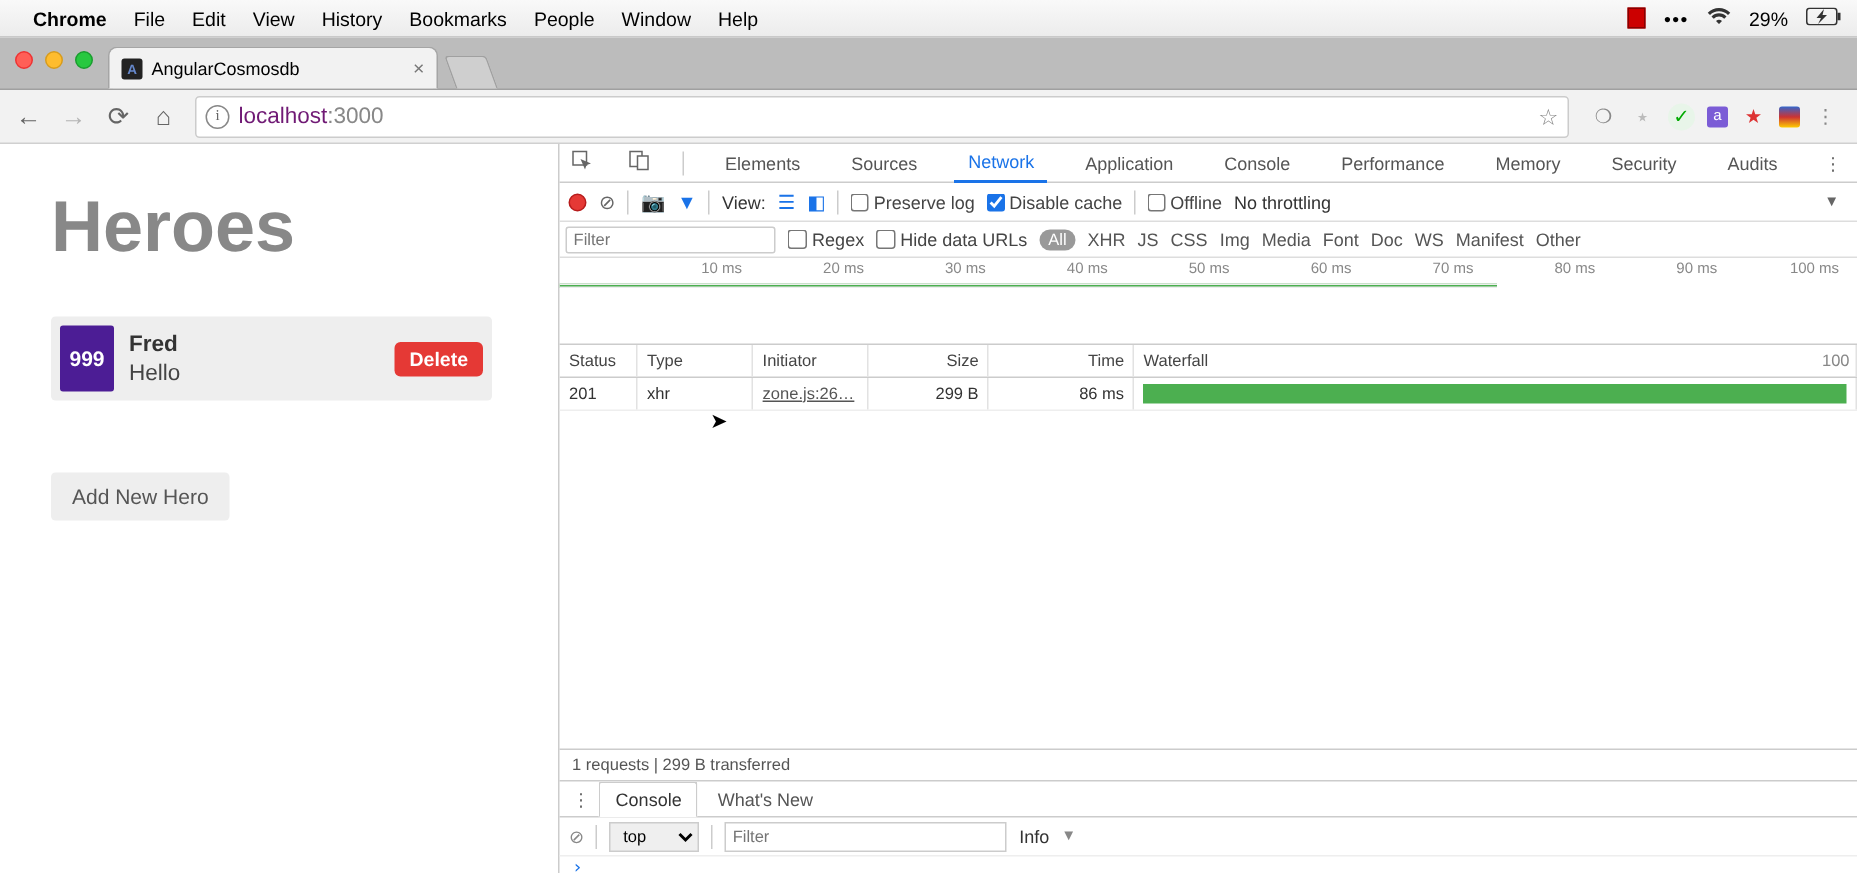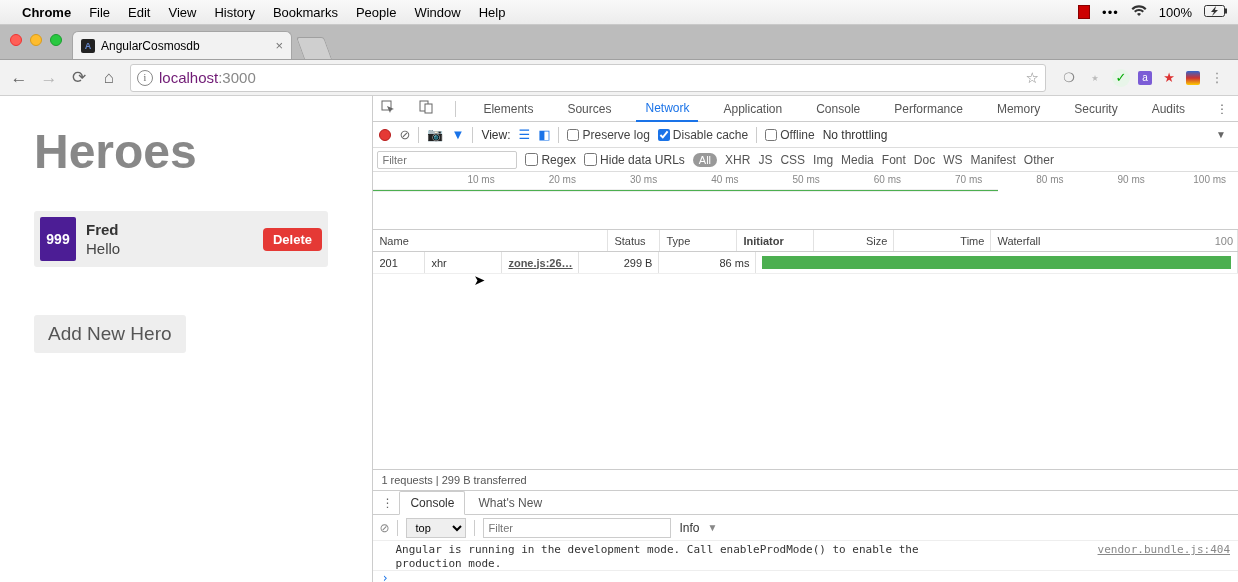--- a/index.html
+++ b/index.html
@@ -137,21 +137,21 @@
   .card .txt .name { font-weight: 600; color:#333; }
   .card .del {
     margin-left: auto;
     background: #e53935; color: #fff; border: none;
     padding: 4px 10px; border-radius: 4px; font-size: 13px;
     font-weight: 600; cursor: pointer;
   }
   .addbtn {
     margin-top: 48px;
     background: #eee; border: none; color: #555;
-    padding: 8px 14px; border-radius: 3px; font-size: 19px;
+    padding: 8px 14px; border-radius: 3px; font-size: 14px;
     cursor: pointer;
   }
 
   
   .devtools {
     flex: 1;
     border-left: 1px solid #ccc;
     display: flex;
     flex-direction: column;
     font-size: 12px;
@@ -210,21 +210,21 @@
 
   .tablewrap { flex: 1; display: flex; flex-direction: column; overflow: hidden; }
   .thead, .trow {
     display: flex; align-items: center; height: 22px; font-size: 11px;
   }
   .thead { border-bottom: 1px solid #ccc; color: #444; }
   .thead > div, .trow > div { border-right: 1px solid #e2e2e2; padding: 0 6px; height: 100%; display: flex; align-items: center; overflow:hidden; white-space:nowrap; text-overflow:ellipsis;}
   .col-name { width: 235px; }
   .col-status { width: 52px; }
   .col-type { width: 77px; }
-  .col-init { width: 77px; font-weight: bold; }
+  .col-init { width: 77px; }
   .col-size { width: 80px; justify-content:flex-end;}
   .col-time { width: 97px; justify-content:flex-end;}
   .col-wf { flex: 1; position:relative;}
   .thead .col-wf .max { position:absolute; right:4px; color:#888;}
   .trow { border-bottom: 1px solid #eee; }
   .trow .col-name { gap: 5px; }
   .trow .col-name .fav { width:12px; height:12px; border:1px solid #ccc; background:#fafafa;}
   .trow .col-init a { color: #555; text-decoration: underline; }
   .trow .col-wf .wbar { position:absolute; left:6px; right:6px; top:4px; bottom:4px; background:#4caf50;}
   .tablebody { height: 154px; position:relative;}
@@ -268,21 +268,21 @@
   <span class="mitem">Window</span>
   <span class="mitem">Help</span>
   <div class="right">
     <span class="red"></span>
     <span class="dots">•••</span>
     <span class="wifi">
       <svg width="16" height="12" viewBox="0 0 16 12">
           <path d="M8 11 L6 9 A3 3 0 0 1 10 9 Z M3 6 A7 7 0 0 1 13 6 L11.5 7.5 A5 5 0 0 0 4.5 7.5 Z M0.5 3.5 A10.5 10.5 0 0 1 15.5 3.5 L14 5 A8.5 8.5 0 0 0 2 5 Z" fill="#333"></path>
         </svg>
     </span>
-    <span>100%</span>
+    <span>29%</span>
     <span class="batt">
       <svg width="24" height="12" viewBox="0 0 24 12">
           <rect x="0.5" y="0.5" width="20" height="11" rx="2" fill="none" stroke="#333"></rect>
           <rect x="21" y="3.5" width="2" height="5" fill="#333"></rect>
           <path d="M12 1 L7 7 H10 L8 11 L14 5 H11 Z" fill="#333"></path>
         </svg>
     </span>
   </div>
 </div>
 
@@ -425,21 +425,20 @@
         <span>70 ms</span>
         <span>80 ms</span>
         <span>90 ms</span>
         <span>100 ms</span>
       </div>
       <div class="bar1"></div>
     </div>
 
     <div class="tablewrap">
       <div class="thead">
-        <div class="col-name">Name</div>
         <div class="col-status">Status</div>
         <div class="col-type">Type</div>
         <div class="col-init">Initiator</div>
         <div class="col-size">Size</div>
         <div class="col-time">Time</div>
         <div class="col-wf">
             <span>Waterfall</span>
             <span class="max">100</span>
           </div>
       </div>
@@ -471,20 +470,15 @@
     <div class="console-tools">
       <span class="icn">⊘</span>
       <span class="sep"></span>
       <select><option>top</option></select>
       <span class="sep"></span>
       <input type="text" placeholder="Filter" style="">
       <span>Info</span>
       <span style="color:#888;font-size:10px">▼</span>
     </div>
 
-    <div class="console-out">
-      <div class="msg">Angular is running in the development mode. Call enableProdMode() to enable the
-production mode.</div>
-      <div class="src">vendor.bundle.js:404</div>
-    </div>
     <div class="console-prompt">›</div>
   </div>
 </div>
 
 </body></html>

